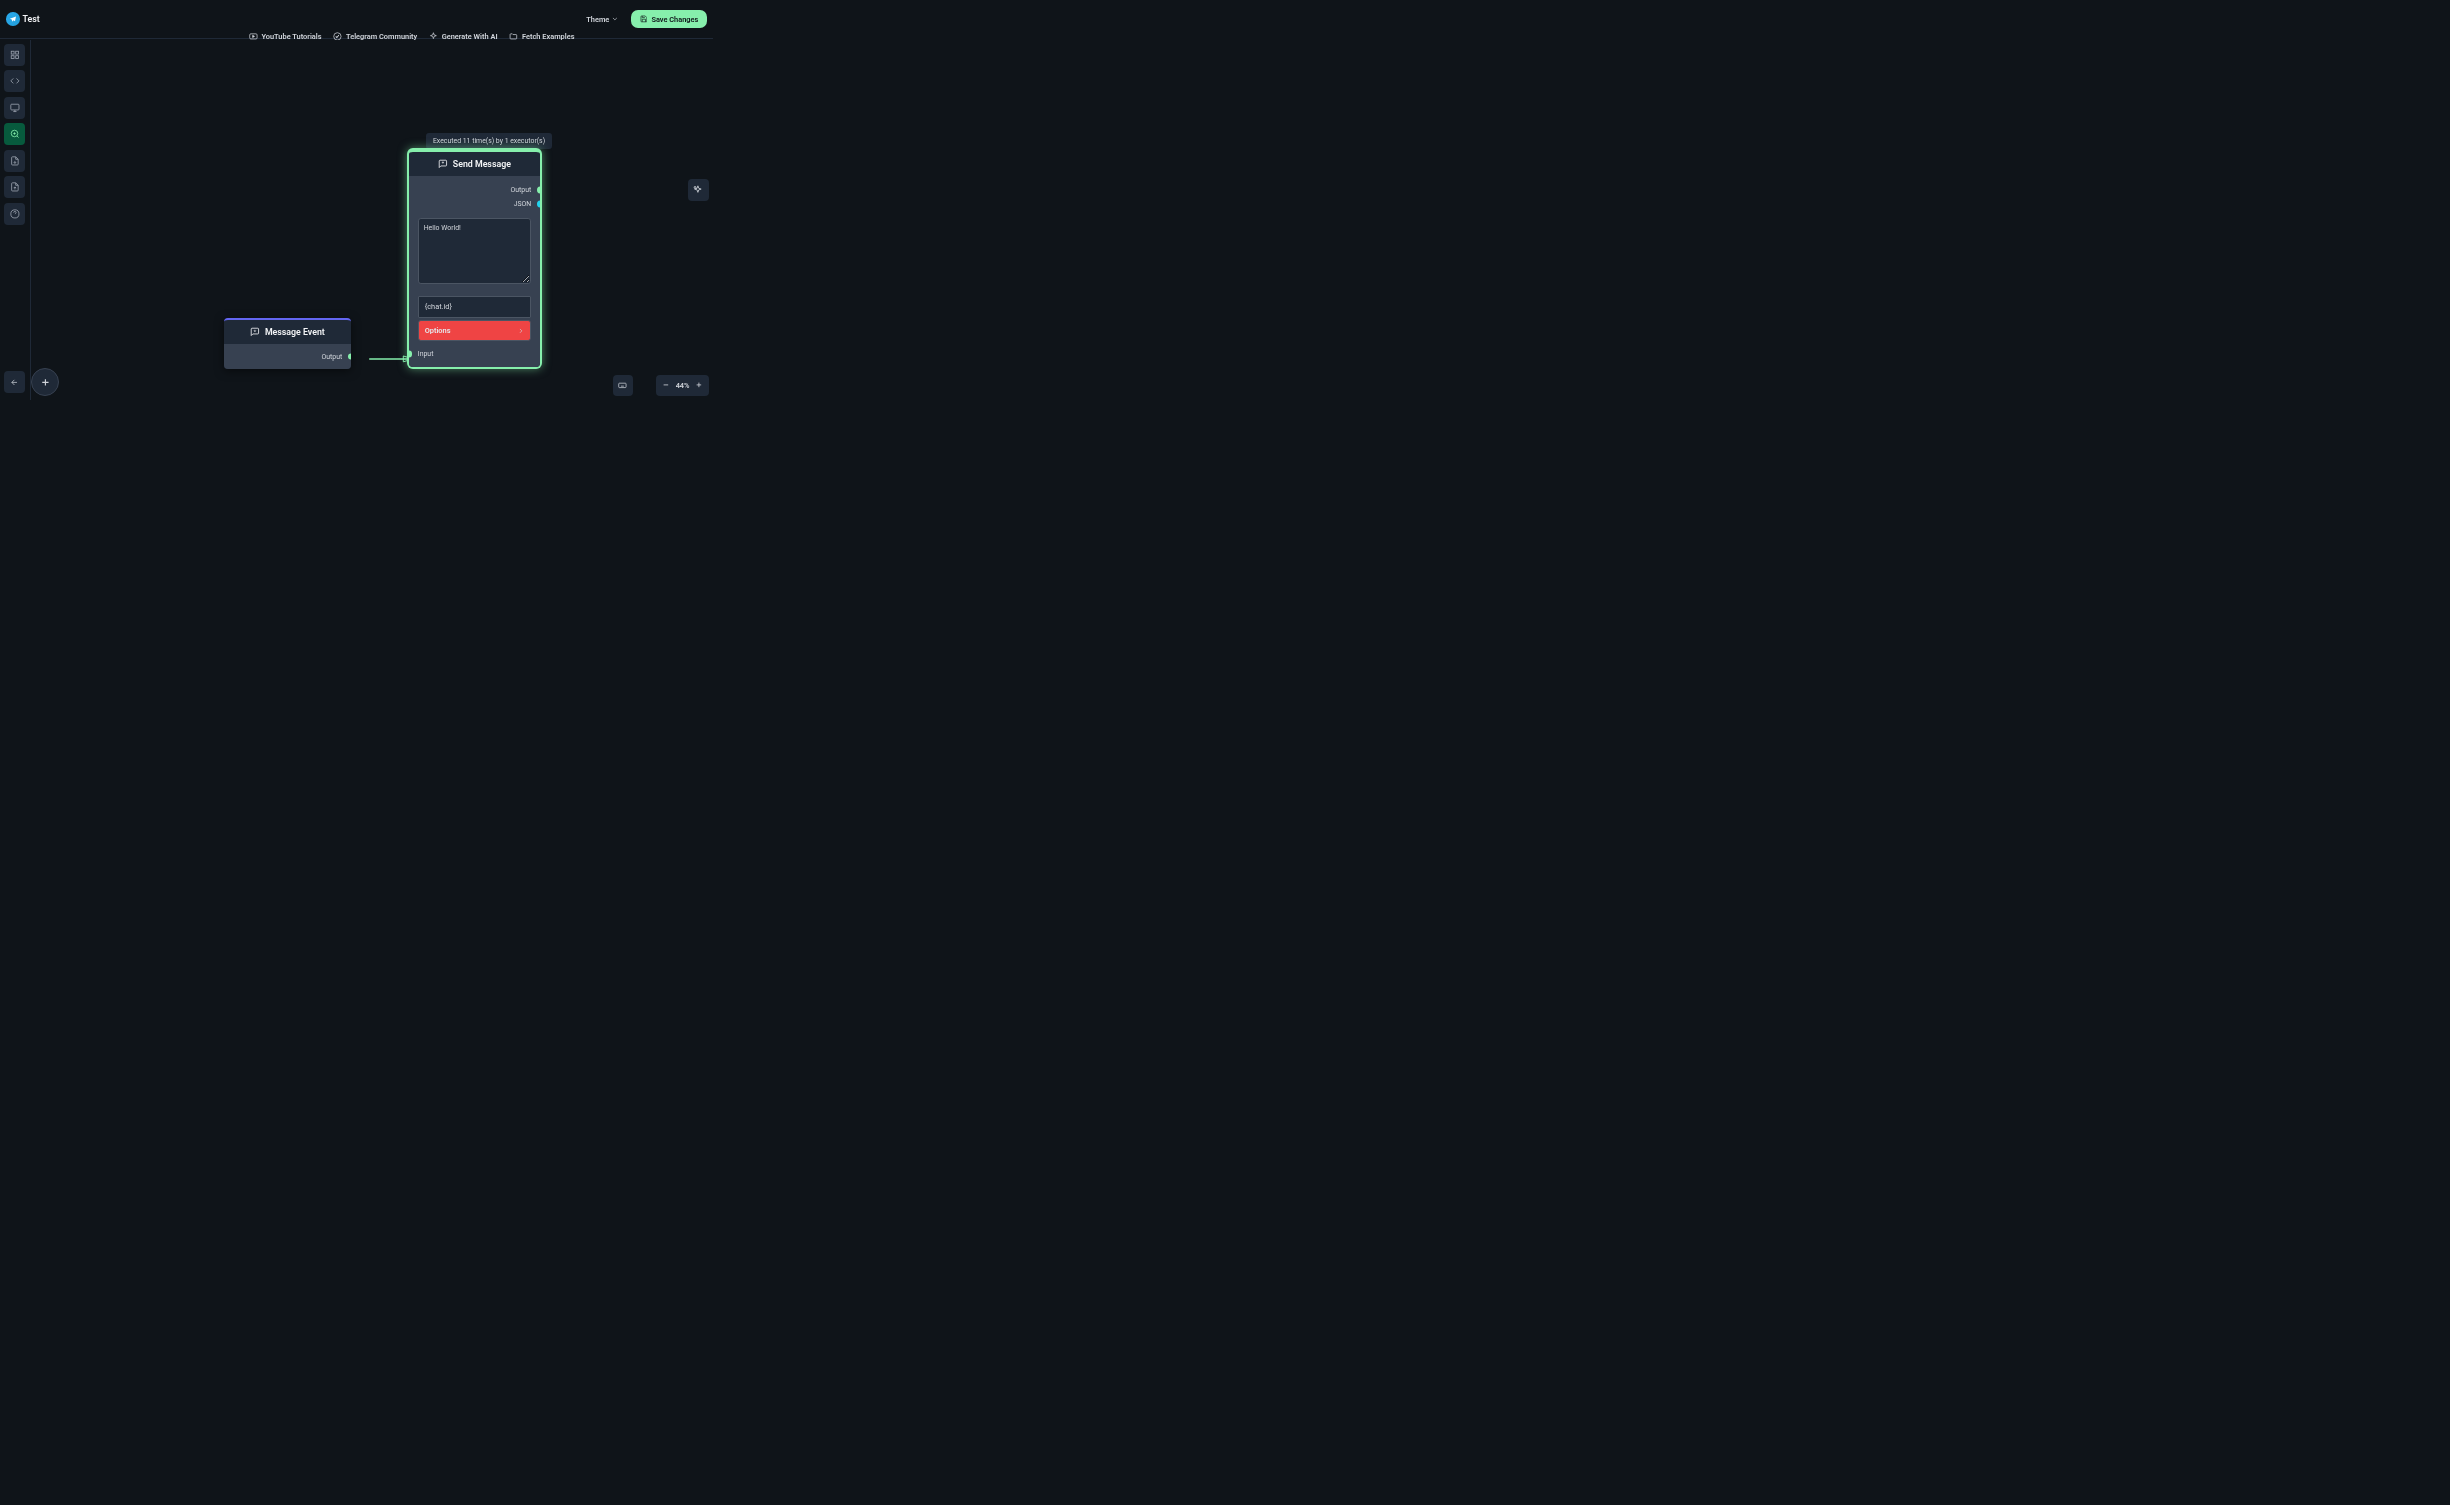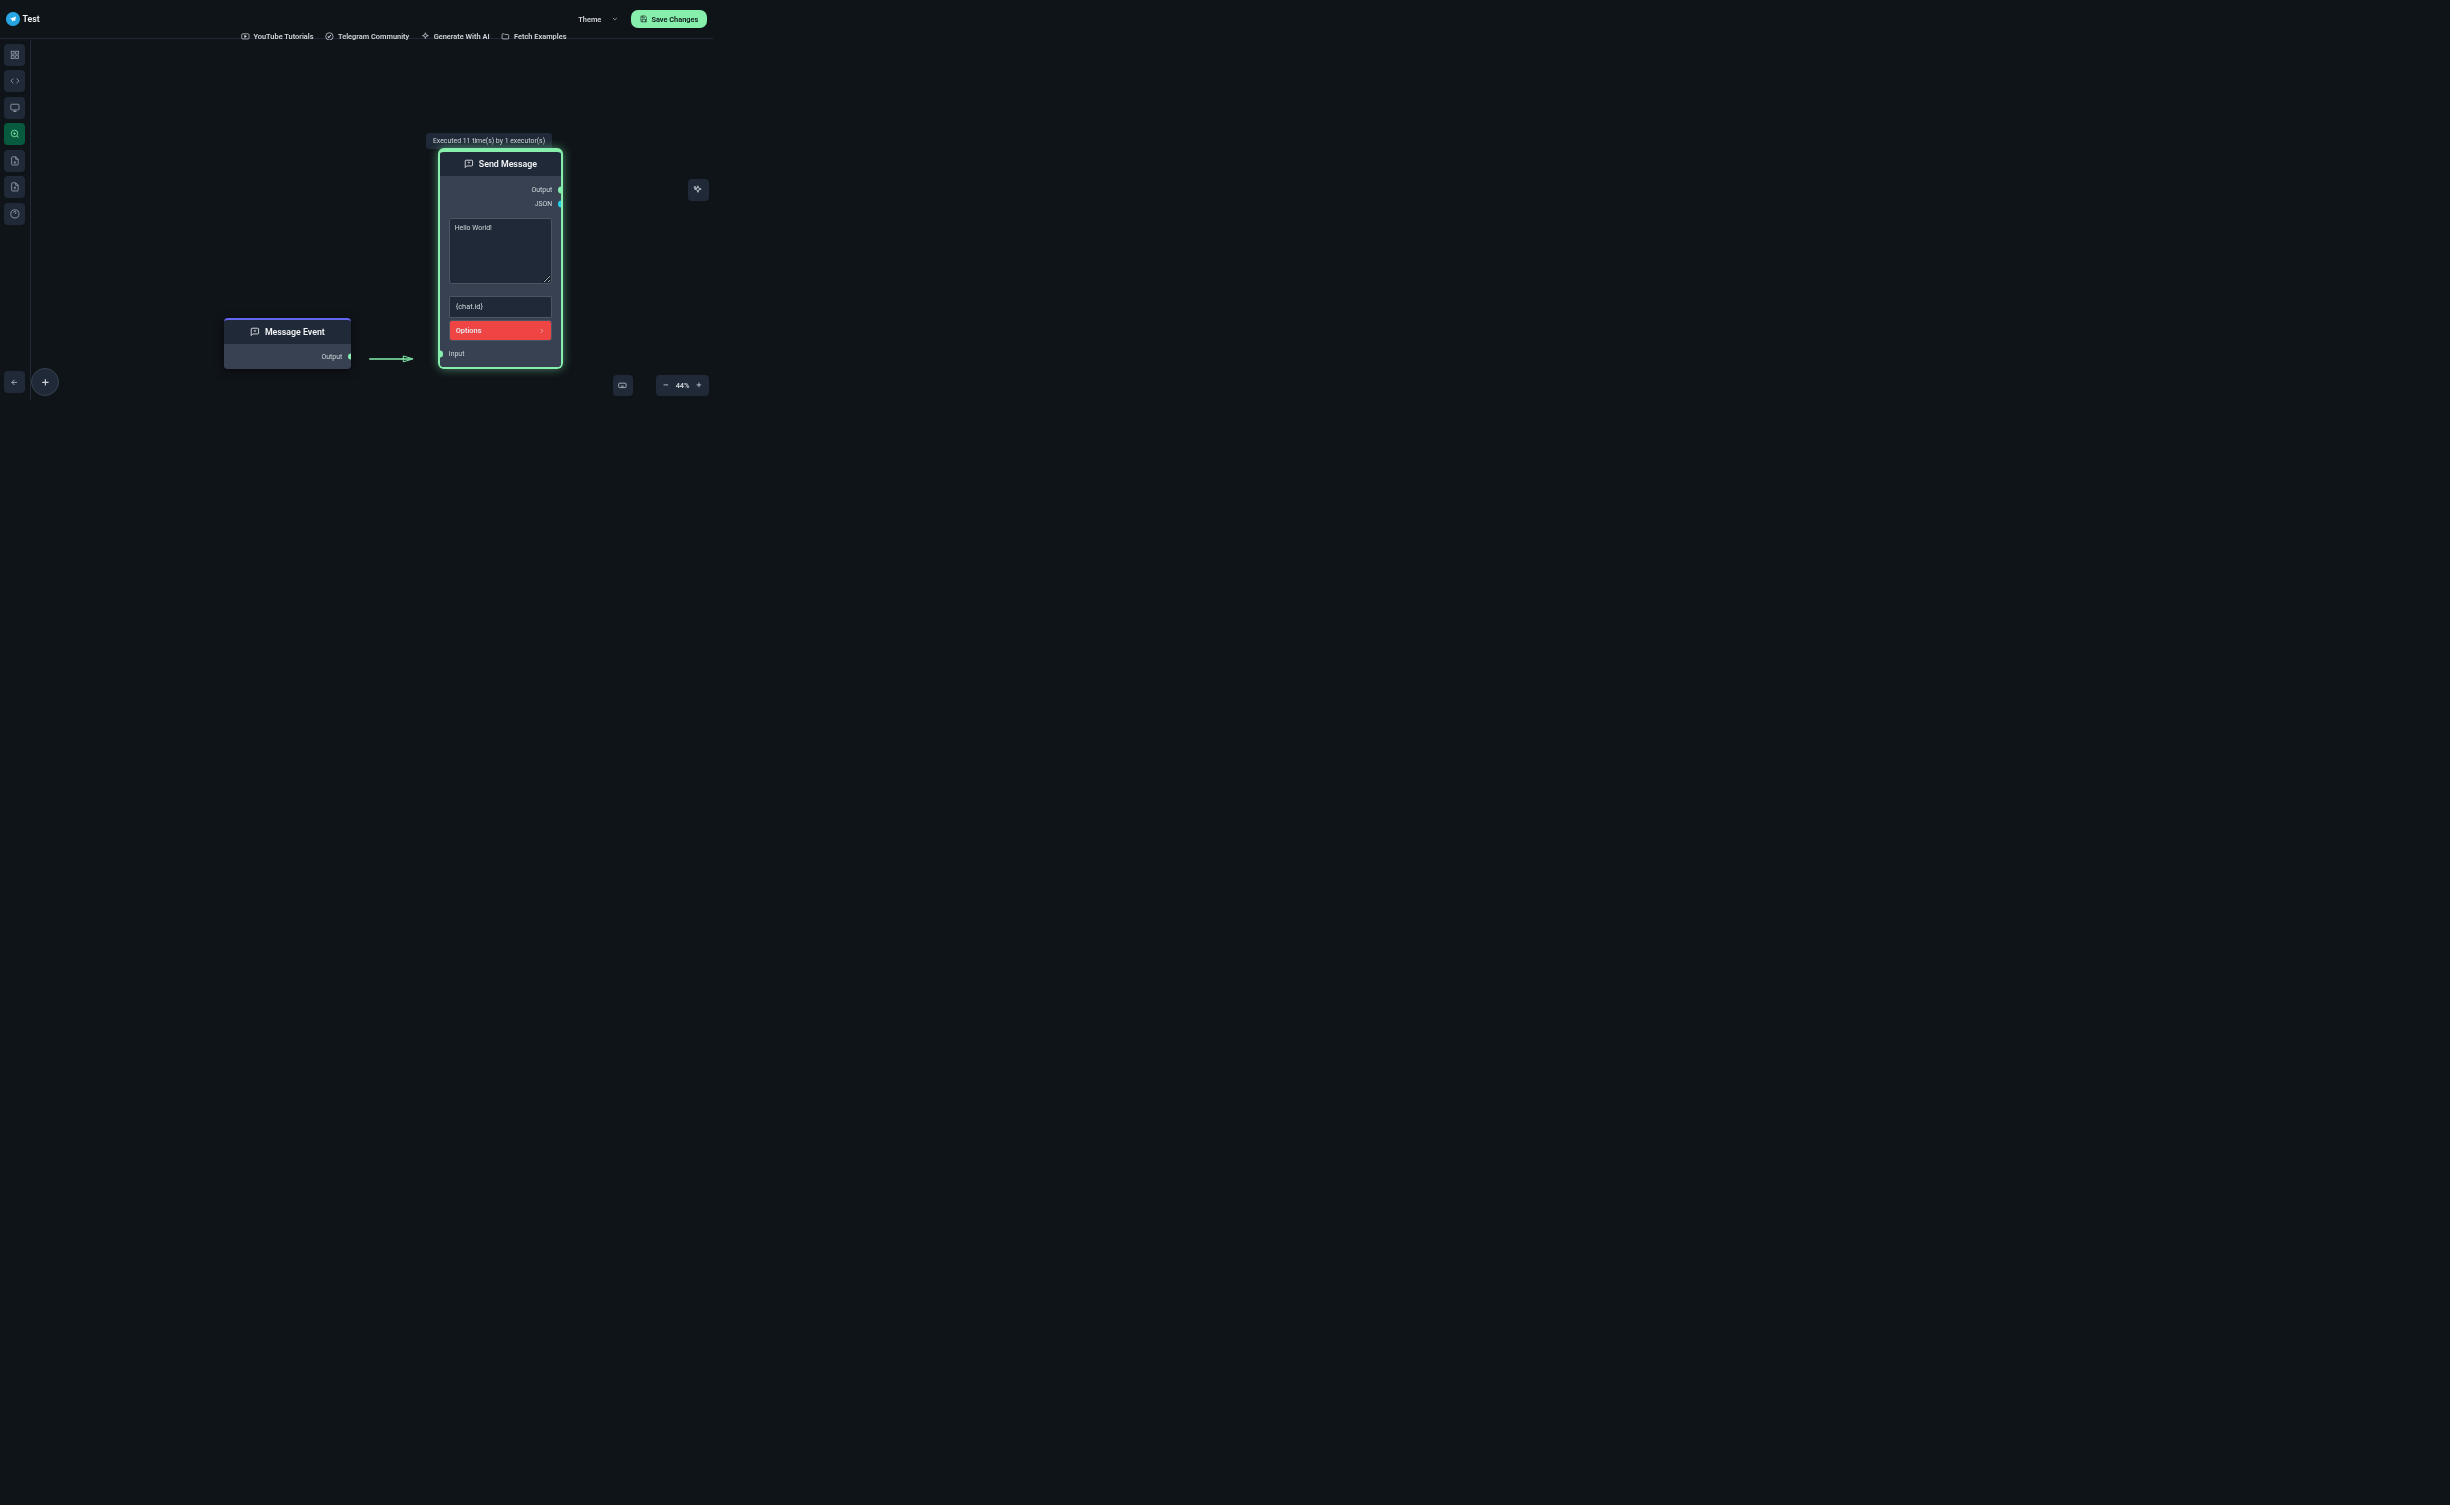--- a/index.html
+++ b/index.html
@@ -66,21 +66,21 @@
     .nav-link svg {
       width: 8.8px;
       height: 8.8px;
       stroke: #d1d5db;
       fill: none;
       stroke-width: 2;
     }
     .theme-selector {
       display: flex;
       align-items: center;
-      gap: 10px;
+      gap: 2px;
       color: #d1d5db;
       font-size: 7.4px;
       font-weight: 600;
       cursor: pointer;
     }
     .save-button {
       background: #86efac;
       color: #0f1419;
       padding: 4.9px 8.8px;
       border-radius: 7px;
@@ -164,23 +164,23 @@
       overflow: hidden;
     }
     .node-message-event {
       left: 193px;
       top: 278px;
       width: 127px;
       border-top: 2px solid #6366f1;
       box-shadow: 0 2px 9.8px rgba(0,0,0,0.5);
     }
     .node-send-message {
-      left: 409px;
+      left: 378px;
       top: 110px;
-      width: 121px;
+      width: 131px;
       border-top: 2px solid #86efac;
       box-shadow: 0 0 0 2px #86efac, 0 0 9.8px 2px rgba(134,239,172,0.5);
     }
     .node-header {
       padding: 6.9px 9.8px;
       display: flex;
       align-items: center;
       justify-content: center;
       gap: 4.9px;
       font-size: 8.8px;

